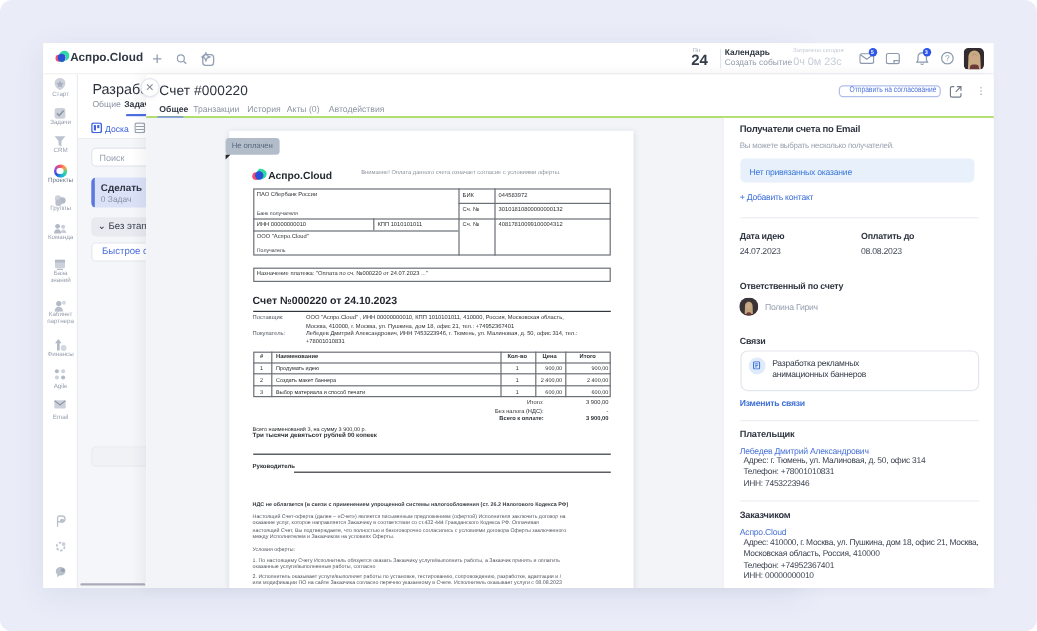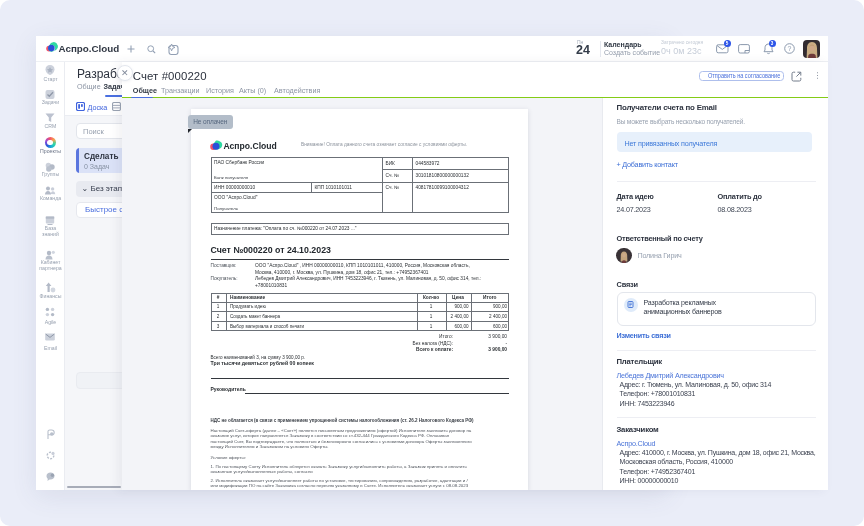--- a/index.html
+++ b/index.html
@@ -337,21 +337,21 @@
         <div class="pg" style="left:20px;top:360.3px;font-size:4.4px;color:#51565e">оказанные услуги/выполненные работы, согласно</div>
         <div class="pg" style="left:20px;top:369px;font-size:4.4px;color:#51565e">2. Исполнитель оказывает услуги/выполняет работы по установке, тестированию, сопровождению, разработке, адаптации и /</div>
         <div class="pg" style="left:20px;top:374.3px;font-size:4.4px;color:#51565e">или модификации ПО на сайте Заказчика согласно перечню указанному в Счете. Исполнитель оказывает услуги с 08.08.2023</div>
         <div class="pg" style="left:20px;top:379.6px;font-size:4.4px;color:#51565e">по 23.08.2023 при условии поступления оплаты в срок определенный Счетом. Услуги считаются оказанными/Исполненными</div>
       </div>
     </div>
     <div class="fright" id="fright">
       <div class="r rb" style="top:5.5px;font-size:7.9px">Получатели счета по Email</div>
       <div class="r" style="top:20px;font-size:6.6px;color:#99a2b0">Вы можете выбрать несколько получателей.</div>
       <div class="r" style="top:34.5px;width:195px;height:19.5px;background:#e7f0fb;border-radius:4px"></div>
-      <div class="r" style="left:22px;top:41px;font-size:7.2px;color:#3d79d9">Нет привязанных получателя</div>
+      <div class="r" style="left:22px;top:41px;font-size:7.2px;color:#3d79d9">Нет привязанных оказание</div>
       <div class="r blue" style="top:62.5px;font-size:7.2px;font-weight:500">+ Добавить контакт</div>
       <div class="rdiv" style="top:83.5px"></div>
       <div class="r rb" style="top:94.5px;font-size:7.4px">Дата идею</div>
       <div class="r rb" style="left:115px;top:94.5px;font-size:7.4px">Оплатить до</div>
       <div class="r" style="top:107.5px;font-size:7.2px;color:#3e4553">24.07.2023</div>
       <div class="r" style="left:115px;top:107.5px;font-size:7.2px;color:#3e4553">08.08.2023</div>
       <div class="r rb" style="top:136px;font-size:7.4px">Ответственный по счету</div>
       <div class="r" style="left:13.5px;top:150px;width:15.5px;height:15.5px;border-radius:50%;overflow:hidden"><svg width="16" height="16" viewBox="0 0 16 16">
               <rect width="16" height="16" fill="#393236"></rect>
               <path d="M8 3.4 C10.3 3.4 11.3 5.3 11.2 7.9 L11.4 13.6 L4.6 13.6 L4.8 7.9 C4.7 5.3 5.7 3.4 8 3.4 Z" fill="#c2a47e"></path>

